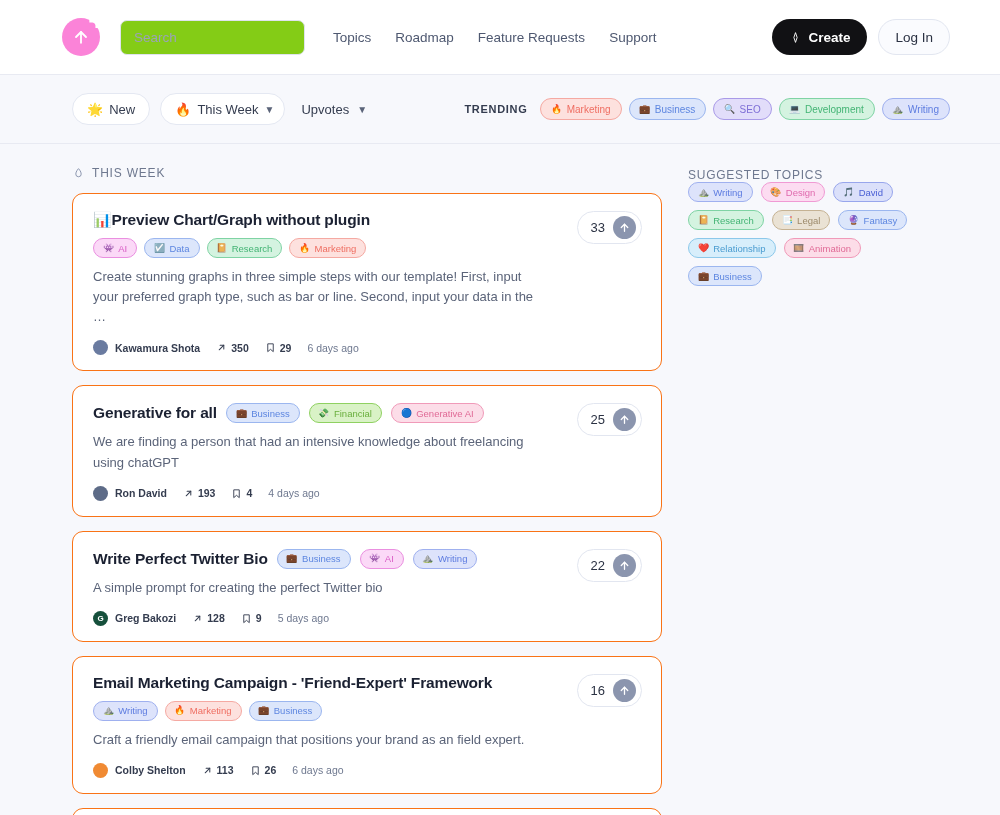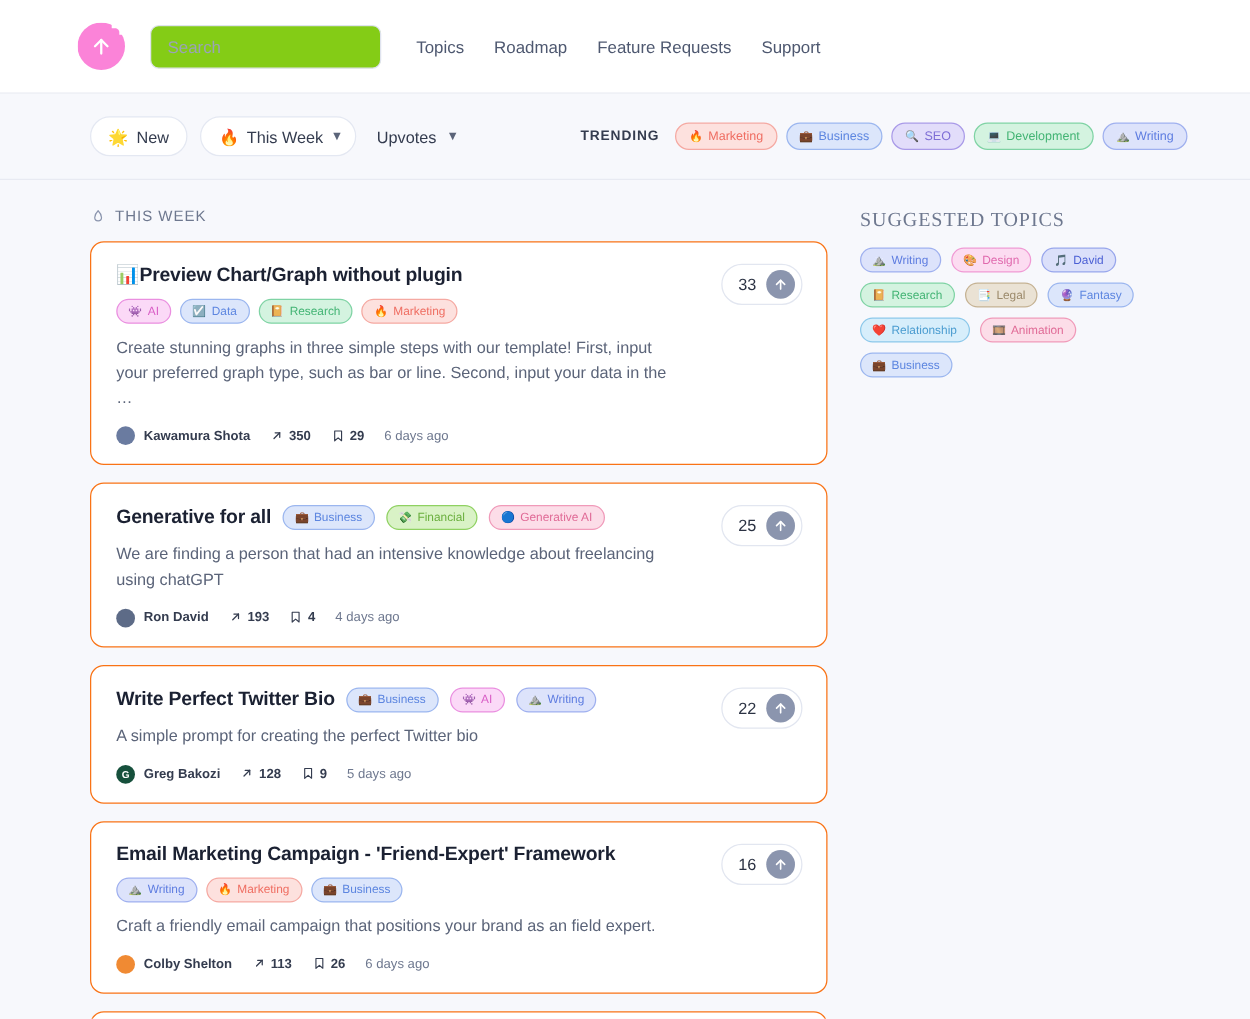--- a/index.html
+++ b/index.html
@@ -200,21 +200,21 @@
   }
   .avatar {
     width: 15px; height: 15px;
     border-radius: 50%;
     display: flex; align-items: center; justify-content: center;
     font-size: 8px; color: #fff; font-weight: bold;
     flex-shrink: 0;
     overflow: hidden;
   }
   .meta-author { font-weight: bold; color: #343c4f; margin-right: 9px; }
-  .meta-item { display: flex; align-items: flex-start; gap: 4px; font-weight: bold; color: #343c4f; margin-right: 9px; }
+  .meta-item { display: flex; align-items: center; gap: 4px; font-weight: bold; color: #343c4f; margin-right: 9px; }
   .meta-time { color: #6e788f; font-weight: normal; }
 
   .upvote {
     position: absolute;
     top: 17px; right: 19px;
     background: #fff;
     border: 1px solid #e2e6f0;
     border-radius: 21px;
     height: 33px;
     padding: 0 5px 0 13px;
@@ -224,26 +224,24 @@
   .upvote .num { font-size: 13px; color: #2b3243; }
   .upvote .circ {
     width: 23px; height: 23px;
     border-radius: 50%;
     background: #8b95ae;
     display: flex; align-items: center; justify-content: center;
   }
 
   
   .side-head {
-    font-size: 16px;
+    font-size: 12px;
     letter-spacing: 0.75px;
     color: #6e788f;
-    margin-bottom: 12px;
     margin-top: 2px;
-    font-family: Liberation Serif, serif;
   }
   .side-tags { display: flex; flex-wrap: wrap; gap: 8px; max-width: 235px; }
 </style>
 </head>
 <body>
 
 <div class="header">
   <div class="logo">
     <svg viewBox="0 0 24 24" fill="none" stroke="#ffffff" stroke-width="2.2" stroke-linecap="round" stroke-linejoin="round">
       <line x1="12" y1="19" x2="12" y2="6"></line>
@@ -255,20 +253,29 @@
     <input type="text" placeholder="Search" style="">
   </div>
 
   <div class="nav">
     <a href="#">Topics</a>
     <a href="#">Roadmap</a>
     <a href="#">Feature Requests</a>
     <a href="#">Support</a>
   </div>
 
+  <div class="header-right">
+    <button class="btn-create">
+      <svg viewBox="0 0 24 24" width="13" height="13" fill="none" stroke="#fff" stroke-width="1.7" stroke-linejoin="round">
+        <path d="M12 3 L15 12 L12 21 L9 12 Z"></path>
+      </svg>
+      <span>Create</span>
+    </button>
+    <button class="btn-login">Log In</button>
+  </div>
 </div>
 
 <div class="filterbar">
   <div class="pill">
     <span class="em">🌟</span>
     <span>New</span>
   </div>
   <div class="pill wide" style="margin-left:10px">
     <span class="em">🔥</span>
     <span>This Week</span>

